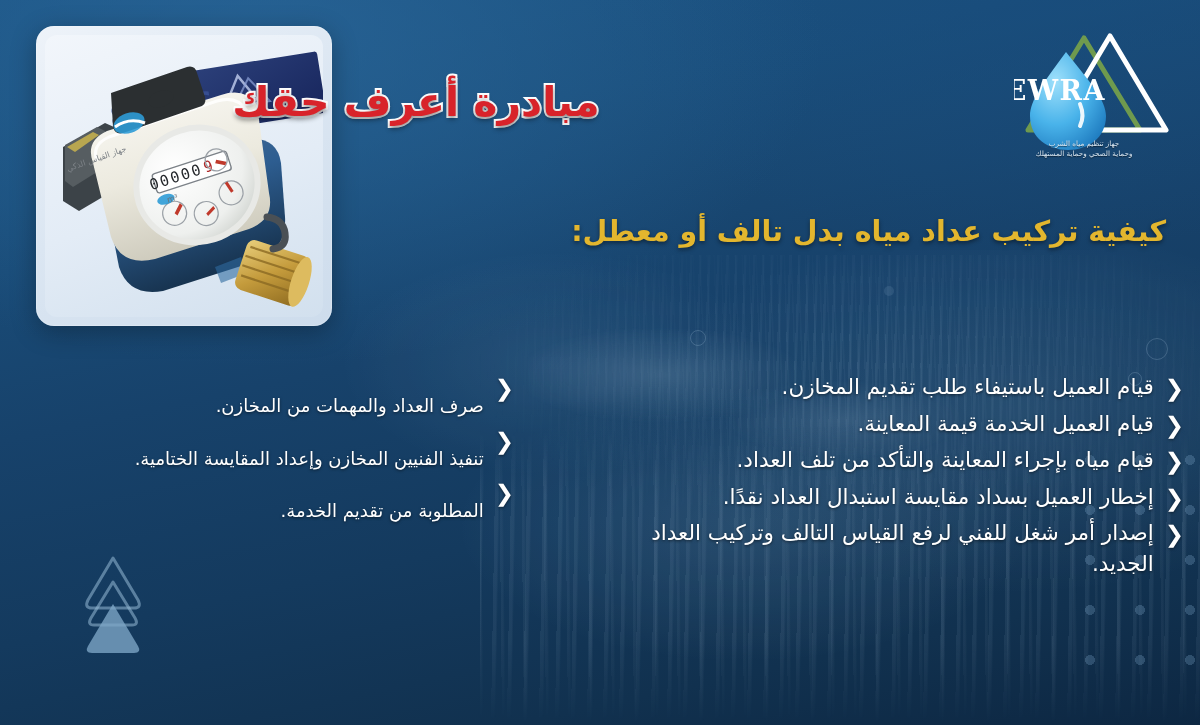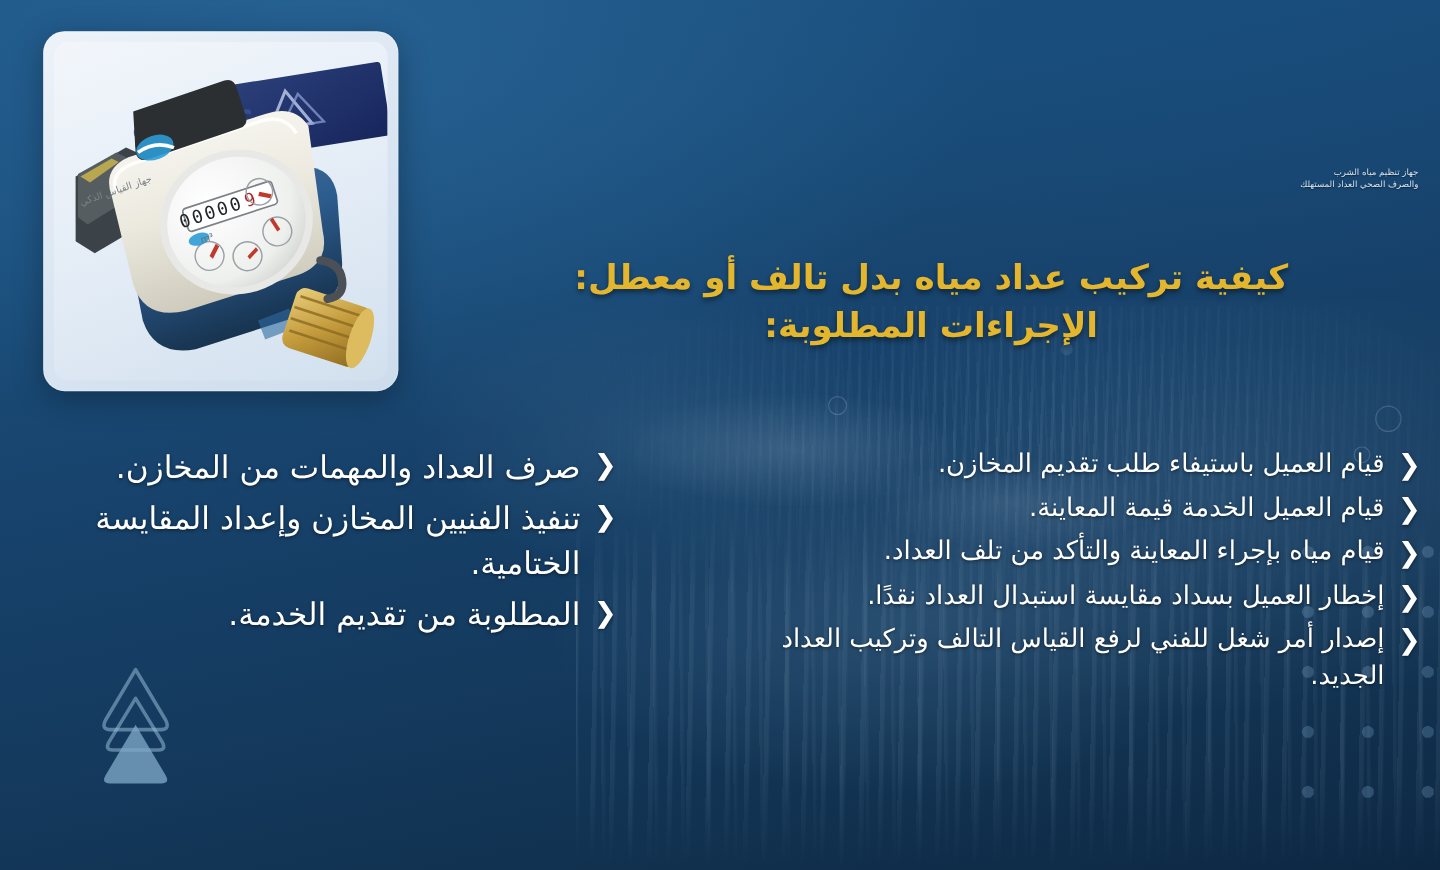--- a/index.html
+++ b/index.html
@@ -73,41 +73,41 @@
     box-shadow:0 6px 26px rgba(0,0,0,.30), 0 0 0 1px rgba(255,255,255,.20) inset;
     overflow:hidden;
   }
   .photo-inner{position:absolute;inset:9px;border-radius:12px;overflow:hidden;
     background:linear-gradient(160deg,#f2f6fb 0%,#e3ecf6 55%,#d2e0ee 100%);}
   .meter-svg{position:absolute;left:0;top:0;width:100%;height:100%;}
 
   
   .logo{position:absolute;right:18px;top:22px;width:168px;height:150px;}
   .logo-sub{
-    position:absolute;right:18px;top:139px;width:168px;
-    text-align:right;color:#d9e6f1;line-height:1.35;
+    position:absolute;right:32px;top:139px;width:168px;
+    text-align:center;color:#d9e6f1;line-height:1.35;
     font-size:7.2px;letter-spacing:.2px;direction:rtl;
     text-shadow:0 1px 1px rgba(0,0,0,.5);
   }
 
   
   .campaign-title{
     position:absolute;left:0;top:78px;width:832px;
     text-align:center;direction:rtl;
     font-size:41px;font-weight:bold;letter-spacing:1px;
     color:#d8232a;
     -webkit-text-stroke:4px #ffffff;
     paint-order:stroke fill;
     text-shadow:0 3px 5px rgba(0,0,0,.45);
   }
 
   
   .heading{
     position:absolute;right:34px;top:212px;width:780px;
-    text-align:center;direction:rtl;
+    text-align:right;direction:rtl;
     color:#e3b62e;font-weight:bold;font-size:28.5px;line-height:1.42;
     text-shadow:0 2px 4px rgba(0,0,0,.45);
   }
   .heading .l2{display:block;}
 
   
   .col{position:absolute;direction:rtl;}
   .col-right{right:16px;top:372px;width:600px;}
   .col-left{left:44px;top:372px;width:470px;}
 
@@ -118,21 +118,21 @@
   .chev{
     flex:0 0 auto;margin-top:5px;
     color:#ffffff;font-size:23px;line-height:1;font-weight:bold;
     text-shadow:0 1px 3px rgba(0,0,0,.5);
   }
   .btxt{
     color:#ffffff;font-size:21.5px;line-height:1.42;
     text-align:right;flex:1 1 auto;
     text-shadow:0 1px 3px rgba(0,0,0,.55);
   }
-  .col-left .btxt{font-size:26px;}
+  .col-left .btxt{font-size:18px;margin-top:21px;}
 </style>
 </head>
 <body>
 
 <div id="poster">
 
   <div class="water-body"></div>
   <div class="ripples"></div>
   <div class="curtain"></div>
   <div class="splash"></div>
@@ -246,29 +246,45 @@
           </g>
           <ellipse cx="-34" cy="4" rx="9" ry="5" fill="#2d9bd6" opacity=".9"></ellipse>
           <text x="-22" y="8" font-family="'DejaVu Sans',sans-serif" font-size="8" fill="#6b7075">m³</text>
         </g>
 
         <path d="M222 182 q16 2 18 16 q2 14 -12 16" fill="none" stroke="#4a5055" stroke-width="7" stroke-linecap="round"></path>
       </svg>
     </div>
   </div>
 
+  <div class="logo">
+    <svg viewBox="0 0 168 150" width="168" height="150" aria-hidden="true">
+      <defs>
+        <radialGradient id="dropG" cx="0.34" cy="0.3" r="0.8">
+          <stop offset="0" stop-color="#9fe0fb"></stop>
+            <stop offset="0.55" stop-color="#49b3ea"></stop>
+          <stop offset="1" stop-color="#1f7cc0"></stop>
+        </radialGradient>
+      </defs>
+      <path d="M70 16 L126 108 L14 108 Z" fill="none" stroke="#6f9a4e" stroke-width="5" stroke-linejoin="round"></path>
+      <path d="M96 14 L152 108 L40 108 Z" fill="none" stroke="#ffffff" stroke-width="5" stroke-linejoin="round"></path>
+      <path d="M52 30 C 76 60, 92 78, 92 94 C 92 116, 74 128, 54 128 C 34 128, 16 116, 16 94 C 16 78, 30 60, 52 30 Z" fill="url(#dropG)"></path>
+      <path d="M66 82 q5 12 0 22" stroke="#ffffff" stroke-width="4" fill="none" opacity=".9" stroke-linecap="round"></path>
+      <text x="92" y="78" font-family="'DejaVu Serif','Liberation Serif',serif" font-size="27" font-weight="bold" fill="#ffffff" letter-spacing="1.5">EWRA</text>
+    </svg>
+  </div>
   <div class="logo-sub">
     <div>جهاز تنظيم مياه الشرب</div>
-    <div>والصرف الصحي العداد المستهلك</div>
-  </div>
-
+    <div>وحماية الصحي وحماية المستهلك</div>
+  </div>
+
+  <div class="campaign-title">مبادرة أعرف حقك</div>
 
   <div class="heading">
     <span class="l1">كيفية تركيب عداد مياه بدل تالف أو معطل:</span>
-    <span class="l2">الإجراءات المطلوبة:</span>
   </div>
 
   <div class="col col-right">
     <div class="bullet">
       <span class="chev">❮</span>
       <span class="btxt">قيام العميل باستيفاء طلب تقديم المخازن.</span>
     </div>
     <div class="bullet">
       <span class="chev">❮</span>
       <span class="btxt">قيام العميل الخدمة قيمة المعاينة.</span>

